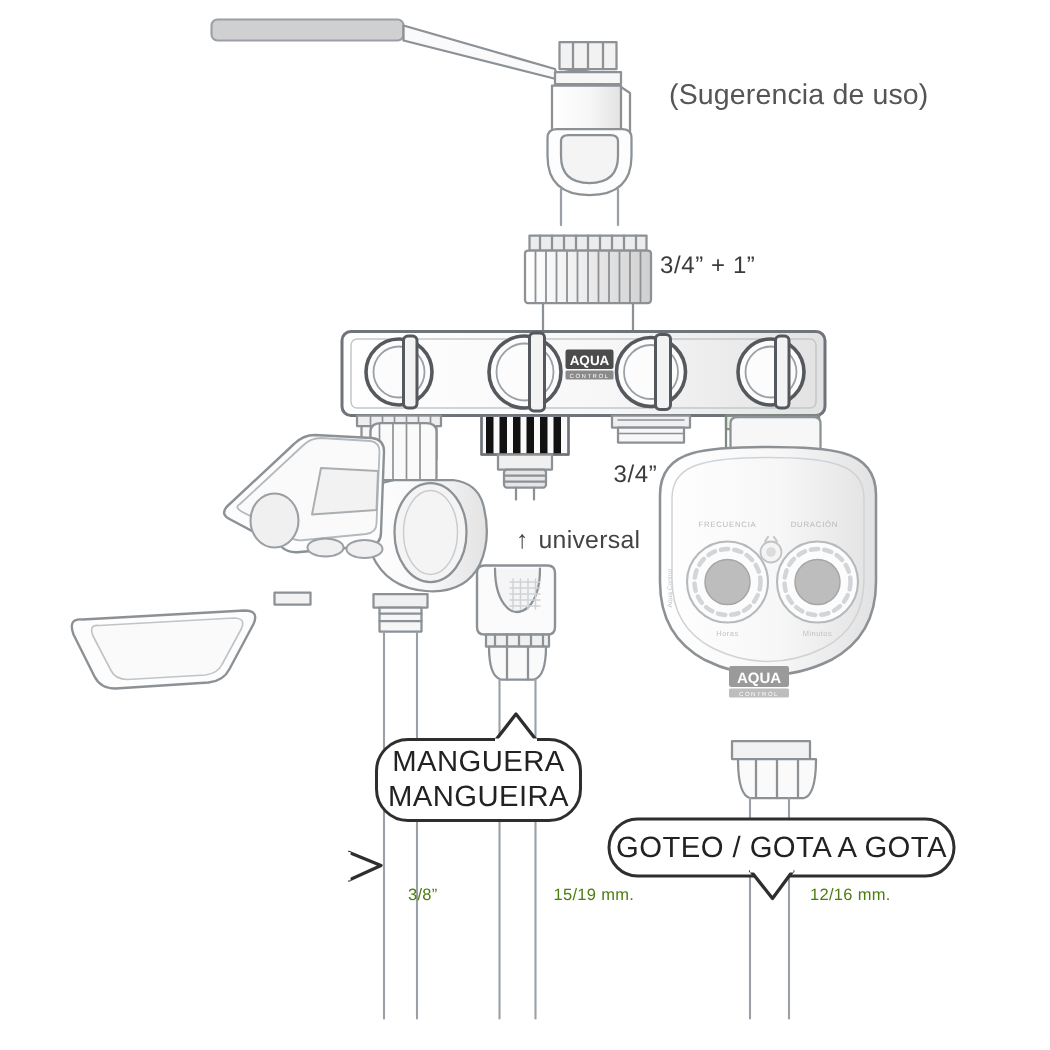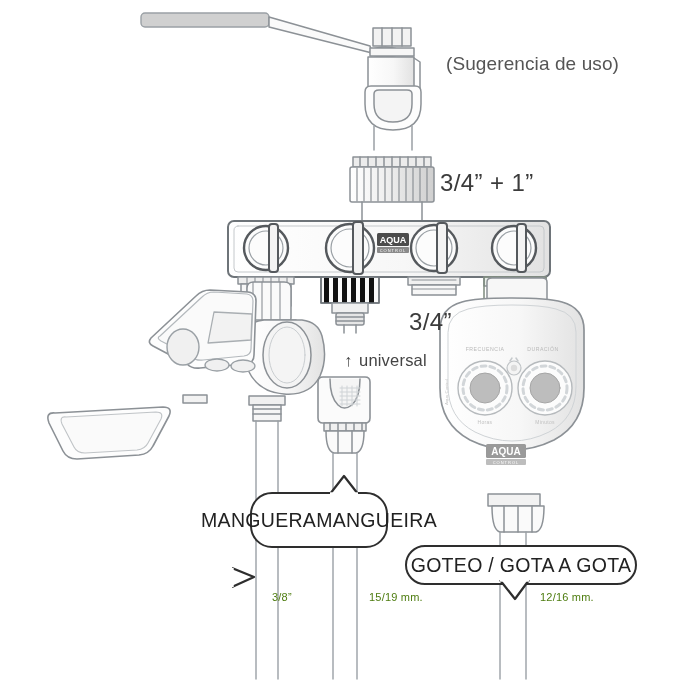--- a/index.html
+++ b/index.html
@@ -2,24 +2,24 @@
 <html><head>
 <meta charset="utf-8">
 <style>
   html,body{margin:0;padding:0;background:#ffffff;}
   body{width:700px;height:700px;overflow:hidden;
        font-family:"Liberation Sans","DejaVu Sans",sans-serif;color:#3a3a3a;}
   #stage{position:relative;width:700px;height:700px;background:#fff;}
   svg{display:block;}
   .lbl{position:absolute;white-space:pre;line-height:1.22;}
   .lbl-sug{font-size:19px;color:#555;letter-spacing:.1px;}
-  .lbl-dim{font-size:24px;color:#3b3b3b;font-weight:400;letter-spacing:.4px;}
+  .lbl-dim{font-size:16px;color:#3b3b3b;font-weight:400;letter-spacing:.4px;}
   .lbl-dim-sm{font-size:11px;color:#4d7c0f;letter-spacing:.2px;}
   .lbl-uni{font-size:16.5px;color:#444;letter-spacing:.2px;}
-  .bub{position:absolute;display:flex;align-items:center;
+  .bub{position:absolute;display:flex;flex-direction:column;align-items:center;
        justify-content:center;border:2.2px solid #2e2e2e;border-radius:22px;
        background:#fff;font-size:19.5px;color:#222;letter-spacing:.3px;line-height:1.18;}
   .bub.one{border-radius:26px;}
   .tiny{font-size:5.2px;fill:#b9b9b9;letter-spacing:.5px;}
   .tiny2{font-size:5px;fill:#c2c2c2;letter-spacing:.3px;}
   .vert{font-size:4.4px;fill:#c8c8c8;}
 </style>
 </head>
 <body>
 

